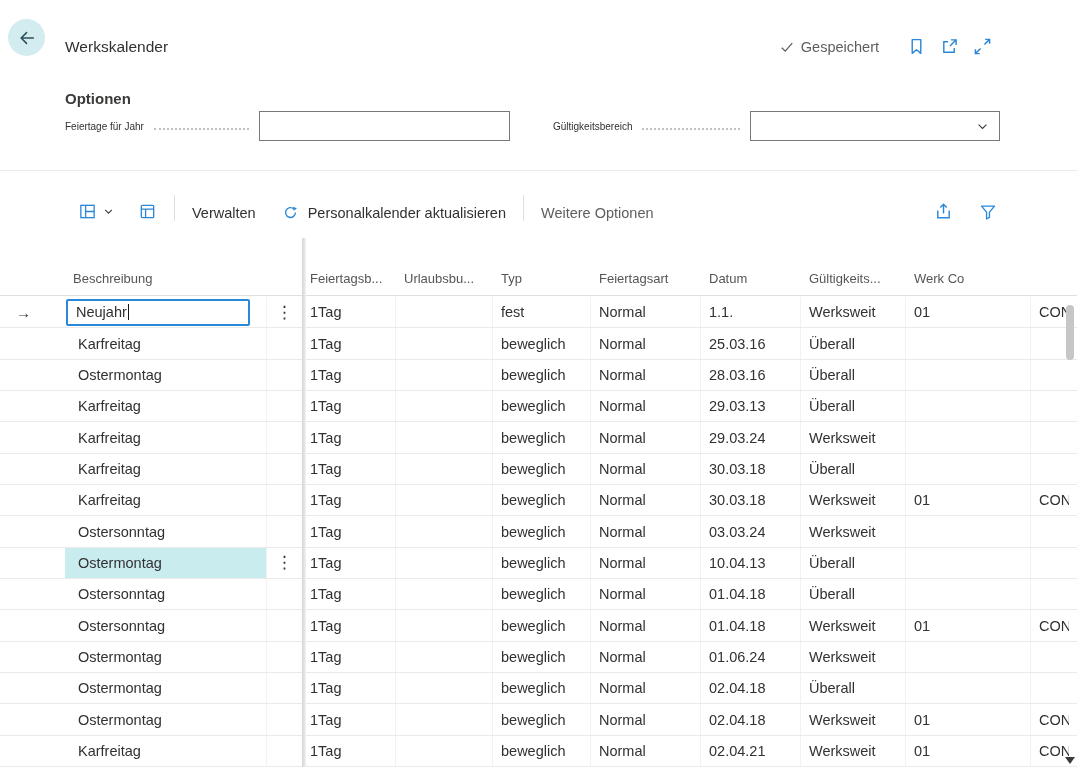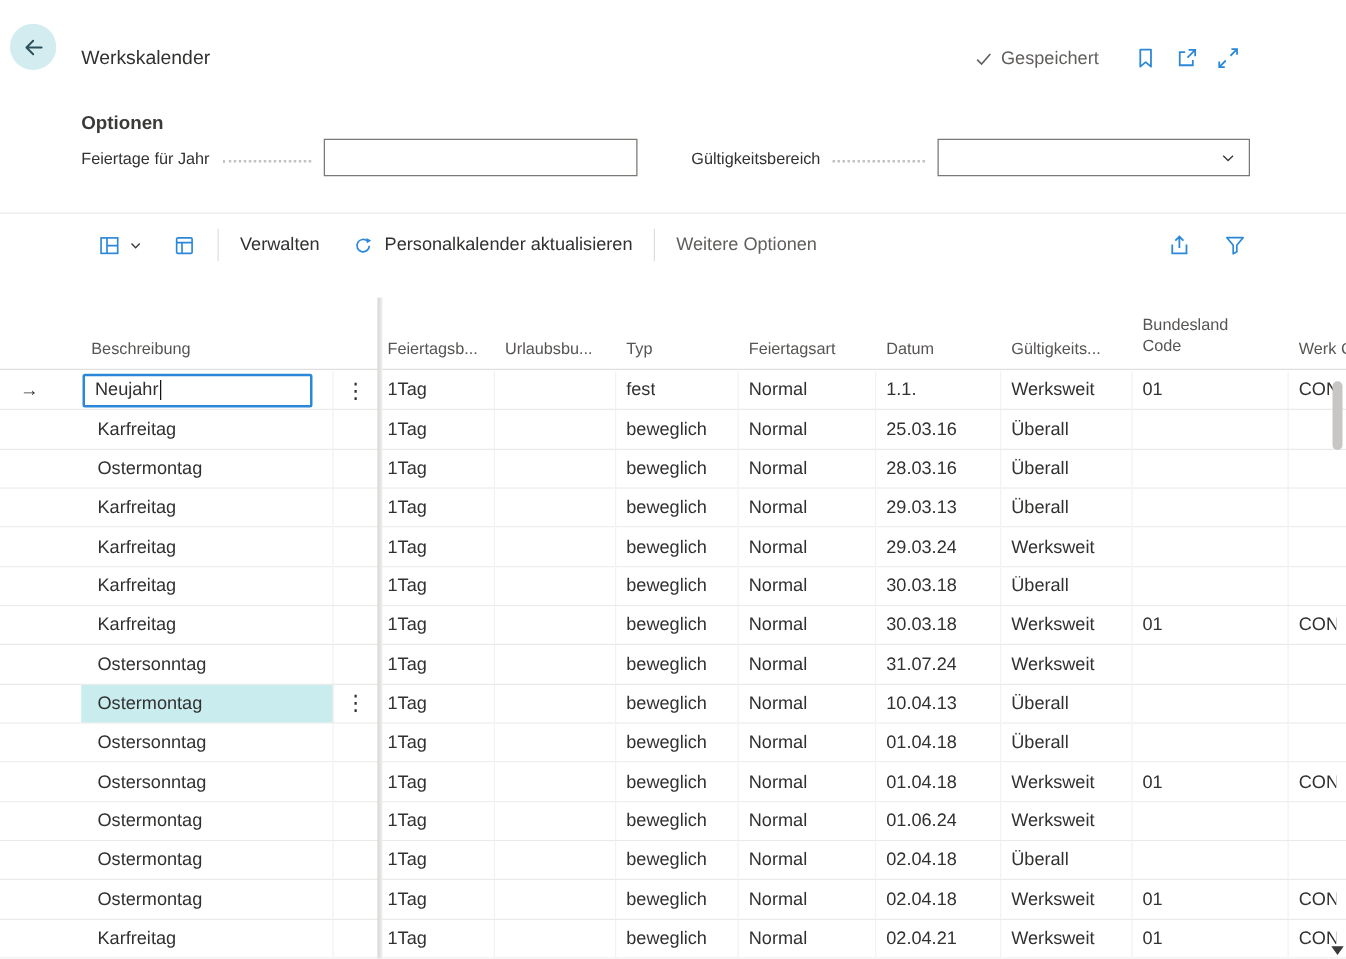--- a/index.html
+++ b/index.html
@@ -18,29 +18,29 @@
   .tb-right{margin-left:auto;display:flex;align-items:center;gap:14px}
   .saved{display:flex;align-items:center;gap:7px;color:#605e5c;font-size:14.5px;margin-right:14px}
   .icon-btn{display:flex;align-items:center}
 
   
   .opt-title{position:absolute;left:65px;top:90px;font-size:15px;font-weight:700;color:#3b3a39}
   .opt-row{position:absolute;left:65px;top:111px;right:77px;display:flex;align-items:center}
   .field{display:flex;align-items:center}
   .f1{width:445px}
   .f2{flex:1;margin-left:43px}
-  .f-label{font-size:13px;color:#323130;white-space:nowrap}
+  .f-label{font-size:10px;color:#323130;white-space:nowrap}
   .leader{flex:1;margin:0 10px;border-bottom:2px dotted #c4c2c0;height:2px;transform:translateY(3px)}
   .f-input{width:251px;height:30px;border:1px solid #7a7874;background:#fff;flex:none}
   .f-select{width:250px;height:30px;border:1px solid #7a7874;background:#fff;flex:none;
             display:flex;align-items:center;justify-content:flex-end;padding-right:10px}
 
   
   .sep{position:absolute;left:0;right:0;top:170px;border-top:1px solid #eaeaea}
-  .toolbar{position:absolute;left:0;right:0;top:171px;height:50px;display:flex;align-items:center;
+  .toolbar{position:absolute;left:0;right:0;top:171px;height:50px;display:flex;align-items:flex-end;
            padding:0 80px 0 78px}
   .vdiv{width:1px;height:26px;background:#e1dfdd;margin:0 17px}
   .txt-btn{font-size:14.5px;color:#323130;white-space:nowrap}
   .muted{color:#605e5c}
   .chev{margin-left:6px;display:flex}
   .grp{display:flex;align-items:center;gap:9px;margin-left:26px}
   .spacer{flex:1}
   .tb-icons{display:flex;align-items:center;gap:26px}
 
   
@@ -201,21 +201,20 @@
   <div class="thead grid-row">
     <div class="hcell"></div>
     <div class="hcell">Beschreibung</div>
     <div class="hcell"></div>
     <div class="hcell">Feiertagsb...</div>
     <div class="hcell">Urlaubsbu...</div>
     <div class="hcell">Typ</div>
     <div class="hcell">Feiertagsart</div>
     <div class="hcell">Datum</div>
     <div class="hcell">Gültigkeits...</div>
-    <div class="hcell wrap">Bundesland Code</div>
     <div class="hcell">Werk Co</div>
   </div>
 
   <div class="tbody">
       <div class="grid-row trow editing">
         <div class="cell ind">
           <span class="arrow-glyph">→</span>
         </div>
         <div class="cell desc">
           <span class="cell-input">
@@ -449,21 +448,21 @@
         <div class="cell ">
           <span class="txt"></span>
         </div>
         <div class="cell ">
           <span class="txt">beweglich</span>
         </div>
         <div class="cell ">
           <span class="txt">Normal</span>
         </div>
         <div class="cell ">
-          <span class="txt">31.07.24</span>
+          <span class="txt">03.03.24</span>
         </div>
         <div class="cell ">
           <span class="txt">Werksweit</span>
         </div>
         <div class="cell ">
           <span class="txt"></span>
         </div>
         <div class="cell last">
           <span class="txt"></span>
         </div>

